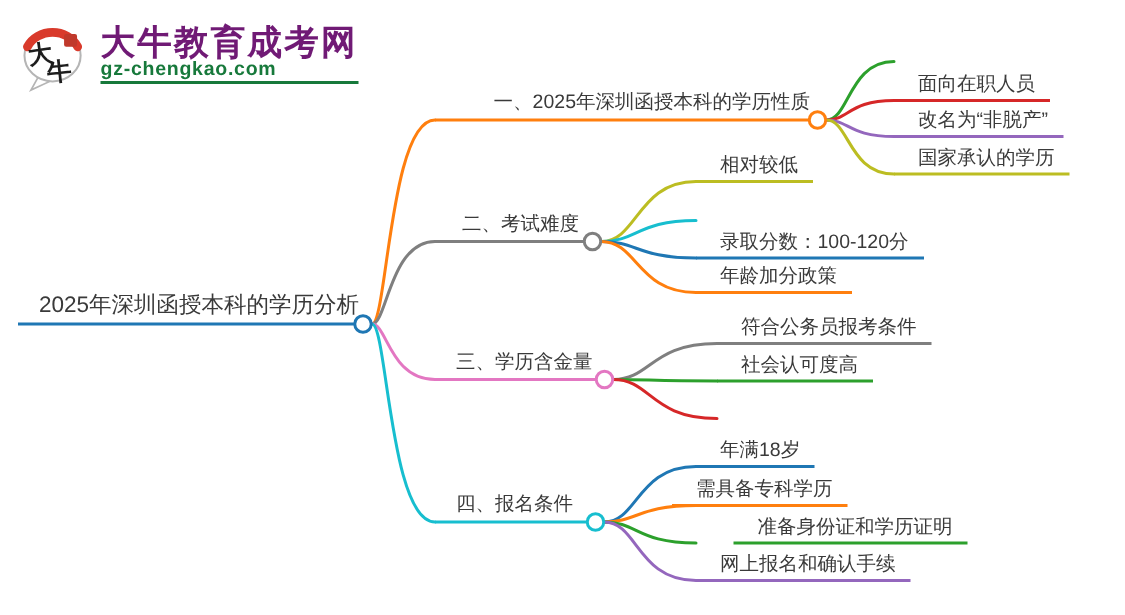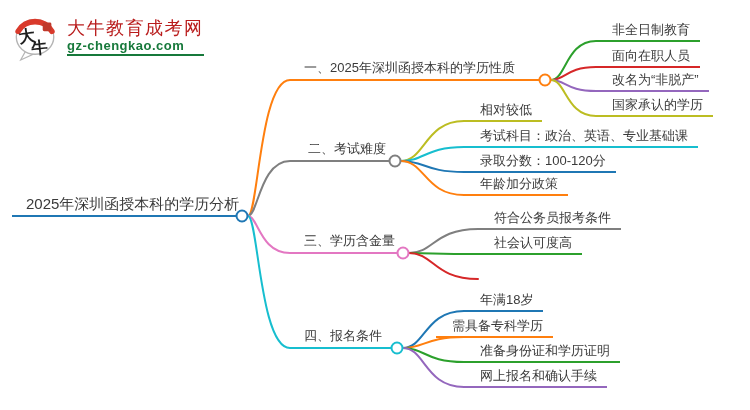--- a/index.html
+++ b/index.html
@@ -6,32 +6,32 @@
   body{
     width:750px;height:410px;background:#ffffff;overflow:hidden;
     font-family:"Liberation Sans","DejaVu Sans",sans-serif;
   }
   .stage{position:relative;width:750px;height:410px;background:#fff;}
   svg.links{position:absolute;left:0;top:0;width:750px;height:410px;}
 
   
   .logo{position:absolute;left:12px;top:12px;display:flex;align-items:center;gap:7px;}
   .logo-text{display:flex;flex-direction:column;}
-  .logo-brand{font-size:18px;font-weight:normal;color:#b91c1c;letter-spacing:1.5px;line-height:20px;}
+  .logo-brand{font-size:23px;font-weight:bold;color:#701a75;letter-spacing:1.5px;line-height:20px;}
   .logo-domain{font-size:13px;font-weight:bold;color:#17793b;letter-spacing:.5px;
     border-bottom:2.5px solid #17793b;padding-bottom:1px;line-height:15px;}
 
   
   .node{
     position:absolute;box-sizing:border-box;white-space:nowrap;color:#3a3a3a;
     border-bottom:2px solid #999;background:transparent;
   }
   .root{left:12px;top:193px;width:225px;height:24px;font-size:15px;line-height:21px;padding-left:14px;}
   .branch{height:24px;font-size:13px;line-height:21px;padding-left:14px;}
-  .b1{left:290px;top:57px;width:250px;}
+  .b1{left:290px;top:57px;width:250px;text-align:right;}
   .b2{left:290px;top:138px;width:100px;}
   .b3{left:290px;top:230px;width:108px;}
   .b4{left:290px;top:325px;width:102px;}
   .leaf{height:22px;font-size:13px;line-height:19px;padding:0 10px 0 16px;}
 </style>
 </head>
 <body>
 
 <div class="stage">
 
@@ -86,31 +86,29 @@
     </div>
   </div>
 
   <div class="node root" style="border-bottom-color: rgb(31, 119, 180);">2025年深圳函授本科的学历分析</div>
 
   <div class="node branch b1" style="border-bottom-color: rgb(255, 127, 14);">一、2025年深圳函授本科的学历性质</div>
   <div class="node branch b2" style="border-bottom-color: rgb(127, 127, 127); text-align: center;">二、考试难度</div>
   <div class="node branch b4" style="border-bottom-color: rgb(23, 190, 207);">四、报名条件</div>
   <div class="node branch b3" style="border-bottom-color: rgb(227, 119, 194);">三、学历含金量</div>
 
-  <div class="node leaf" style="left: 596px; top: 20px; border-bottom-color: rgb(44, 160, 44);">非全日制教育</div>
   <div class="node leaf" style="left: 596px; top: 46px; border-bottom-color: rgb(214, 39, 40);">面向在职人员</div>
   <div class="node leaf" style="left: 596px; top: 70px; border-bottom-color: rgb(148, 103, 189);">改名为“非脱产”</div>
   <div class="node leaf" style="left: 596px; top: 95px; border-bottom-color: rgb(188, 189, 34);">国家承认的学历</div>
 
   <div class="node leaf" style="left: 464px; top: 100px; border-bottom-color: rgb(188, 189, 34);">相对较低</div>
-  <div class="node leaf" style="left: 464px; top: 126px; border-bottom-color: rgb(23, 190, 207);">考试科目：政治、英语、专业基础课</div>
   <div class="node leaf" style="left: 464px; top: 151px; border-bottom-color: rgb(31, 119, 180);">录取分数：100-120分</div>
   <div class="node leaf" style="left: 464px; top: 174px; border-bottom-color: rgb(255, 127, 14);">年龄加分政策</div>
 
   <div class="node leaf" style="left: 478px; top: 208px; border-bottom-color: rgb(127, 127, 127);">符合公务员报考条件</div>
   <div class="node leaf" style="left: 478px; top: 233px; border-bottom-color: rgb(44, 160, 44);">社会认可度高</div>
 
   <div class="node leaf" style="left: 464px; top: 290px; border-bottom-color: rgb(31, 119, 180);">年满18岁</div>
-  <div class="node leaf" style="left: 436px; top: 316px; border-bottom-color: rgb(255, 127, 14); text-align: center;">需具备专科学历</div>
-  <div class="node leaf" style="left: 464px; top: 341px; border-bottom-color: rgb(44, 160, 44);">准备身份证和学历证明</div>
+  <div class="node leaf" style="left: 448px; top: 316px; border-bottom-color: rgb(255, 127, 14); text-align: center;">需具备专科学历</div>
+  <div class="node leaf" style="left: 489px; top: 341px; border-bottom-color: rgb(44, 160, 44);">准备身份证和学历证明</div>
   <div class="node leaf" style="left: 464px; top: 366px; border-bottom-color: rgb(148, 103, 189);">网上报名和确认手续</div>
 
 </div>
 
 </body></html>

